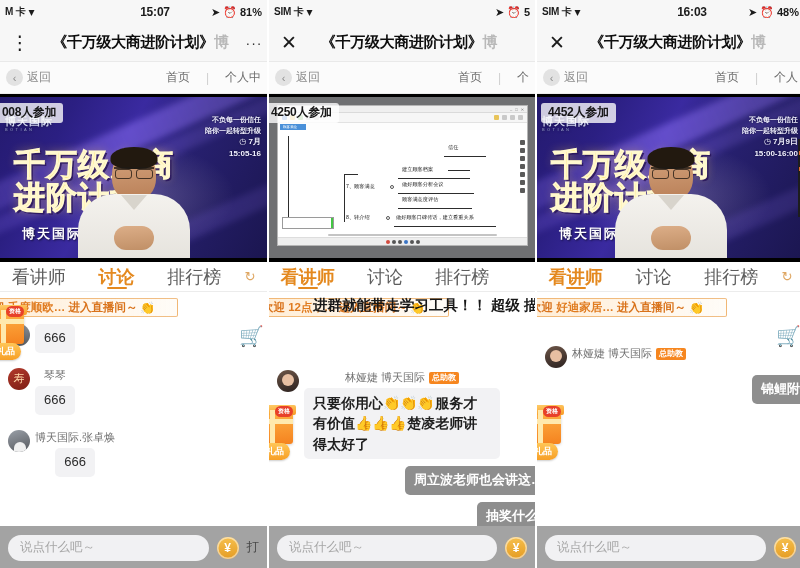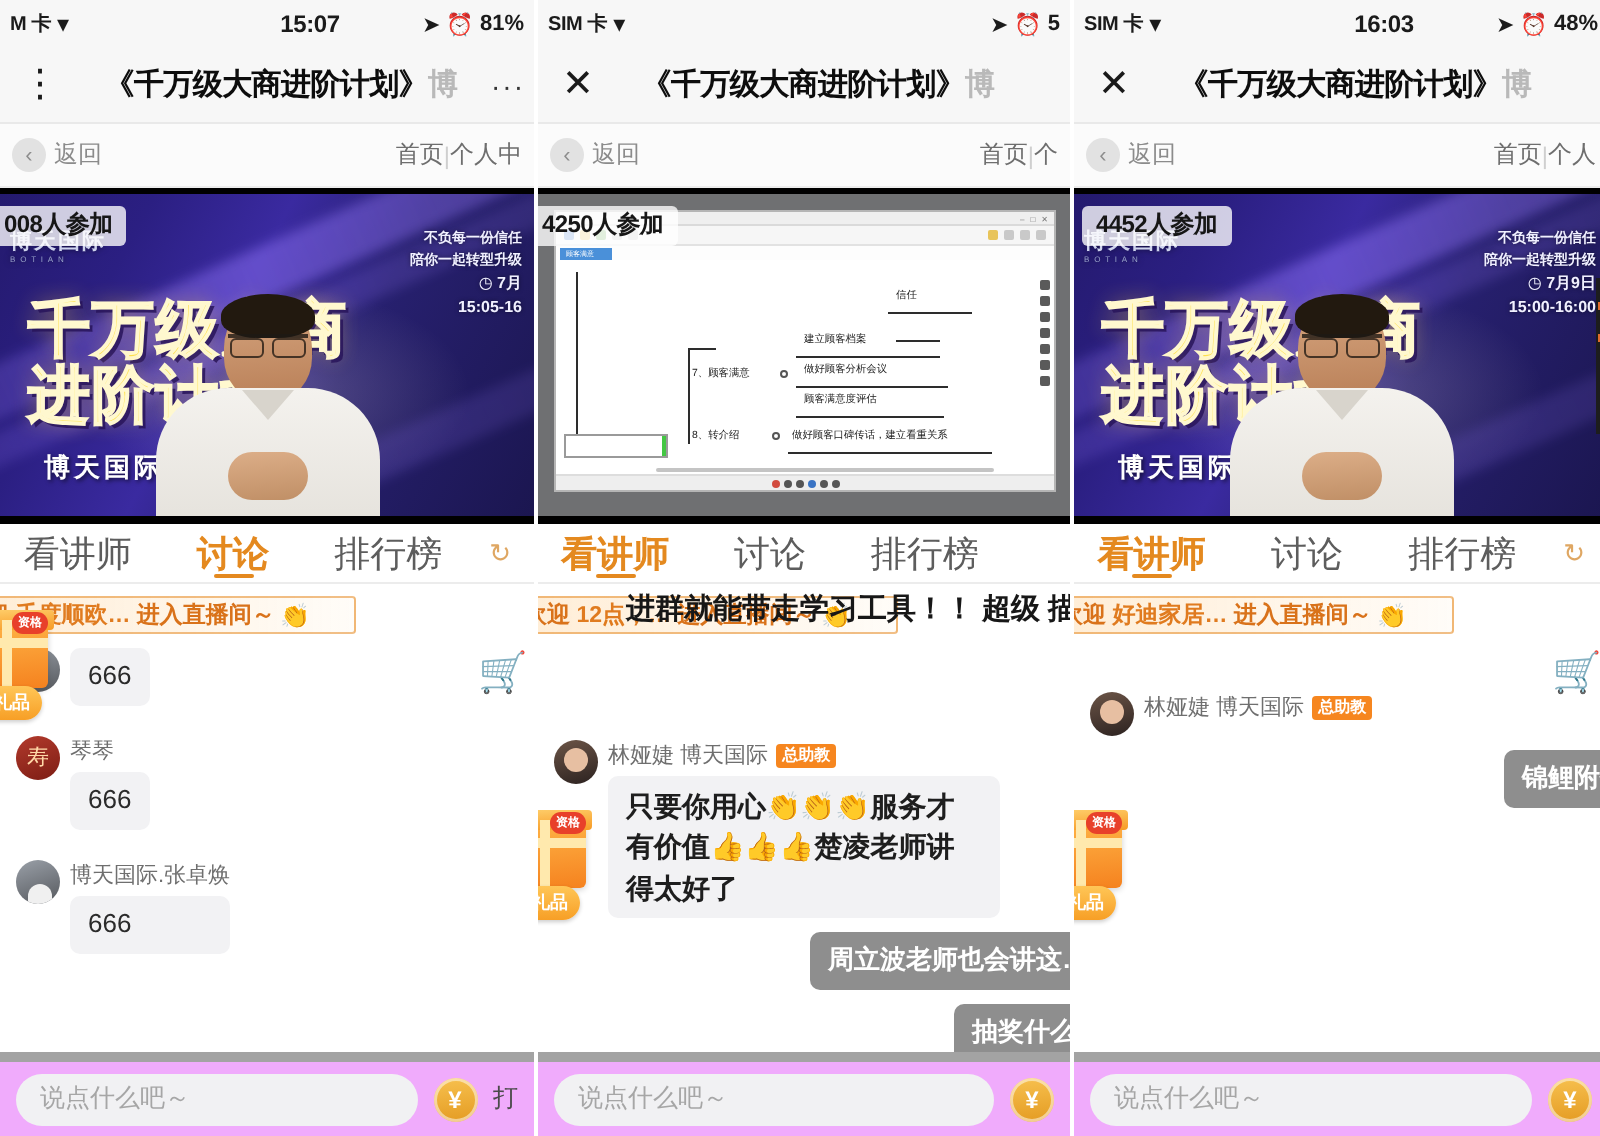--- a/index.html
+++ b/index.html
@@ -80,21 +80,21 @@
   .back-circle {
     width: 17px; height: 17px; border-radius: 50%;
     background: #e2e2e2; color: #8c8c8c;
     font-size: 11px; display: flex; align-items: center; justify-content: center;
     flex: 0 0 auto;
   }
   .back-label { font-size: 12px; color: #8b8b8b; }
   .subnav-right {
     margin-left: auto; display: flex; align-items: center;
     font-size: 12px; color: #6e6e6e; white-space: nowrap; overflow: hidden;
-    gap: 0;
+    gap: 16px;
   }
   .vsep { color: #cfcfcf; }
 
   
   .video {
     position: relative;
     height: 168px;
     background: #000;
     overflow: hidden;
   }
@@ -369,21 +369,21 @@
   .avatar.a-red { background: linear-gradient(160deg, #b23a2c, #7d1d14); }
   .avatar.a-red:after {
     content: "寿"; position: absolute; inset: 0; color: #ffd9a8;
     font-size: 11px; display: flex; align-items: center; justify-content: center;
   }
   .avatar.a-gray:after {
     content: ""; position: absolute; left: 6px; top: 12px;
     width: 12px; height: 12px; border-radius: 50% 50% 0 0;
     background: #f0f0f0;
   }
-  .msg-col { display: flex; flex-direction: column; min-width: 0; }
+  .msg-col { display: flex; flex-direction: column; min-width: 0; align-items: center; }
   .msg-name {
     font-size: 11px; color: #6f6f6f; margin-bottom: 3px;
     display: flex; align-items: center; gap: 4px; white-space: nowrap;
   }
   .badge {
     background: #f6861f; color: #fff; font-size: 8px; font-weight: 700;
     padding: 1px 3px; border-radius: 2px; line-height: 1.25;
   }
   .bubble {
     background: #f2f2f4; color: #2b2b2b;
@@ -399,22 +399,22 @@
     font-size: 14.5px; font-weight: 700; color: #171717;
     line-height: 1.55; z-index: 5; white-space: nowrap;
   }
   .offright { margin-right: -26px; }
   .offright2 { margin-right: -46px; }
   .offleft { margin-left: -30px; }
 
   
   .inputbar {
     position: absolute; left: 0; right: 0; bottom: 0;
-    height: 42px; background: #f0abfc;
-    border-top: 5px solid #a3a3a3;
+    height: 42px; background: #a3a3a3;
+    border-top: 1px solid #a3a3a3;
     display: flex; align-items: center; gap: 8px;
     padding: 0 8px;
   }
   .ib-field {
     flex: 1 1 auto; height: 26px;
     background: #f1f1f3; border-radius: 13px;
     display: flex; align-items: center; padding: 0 12px;
     font-size: 12.5px; color: #a6a6a6;
   }
   .coin {

